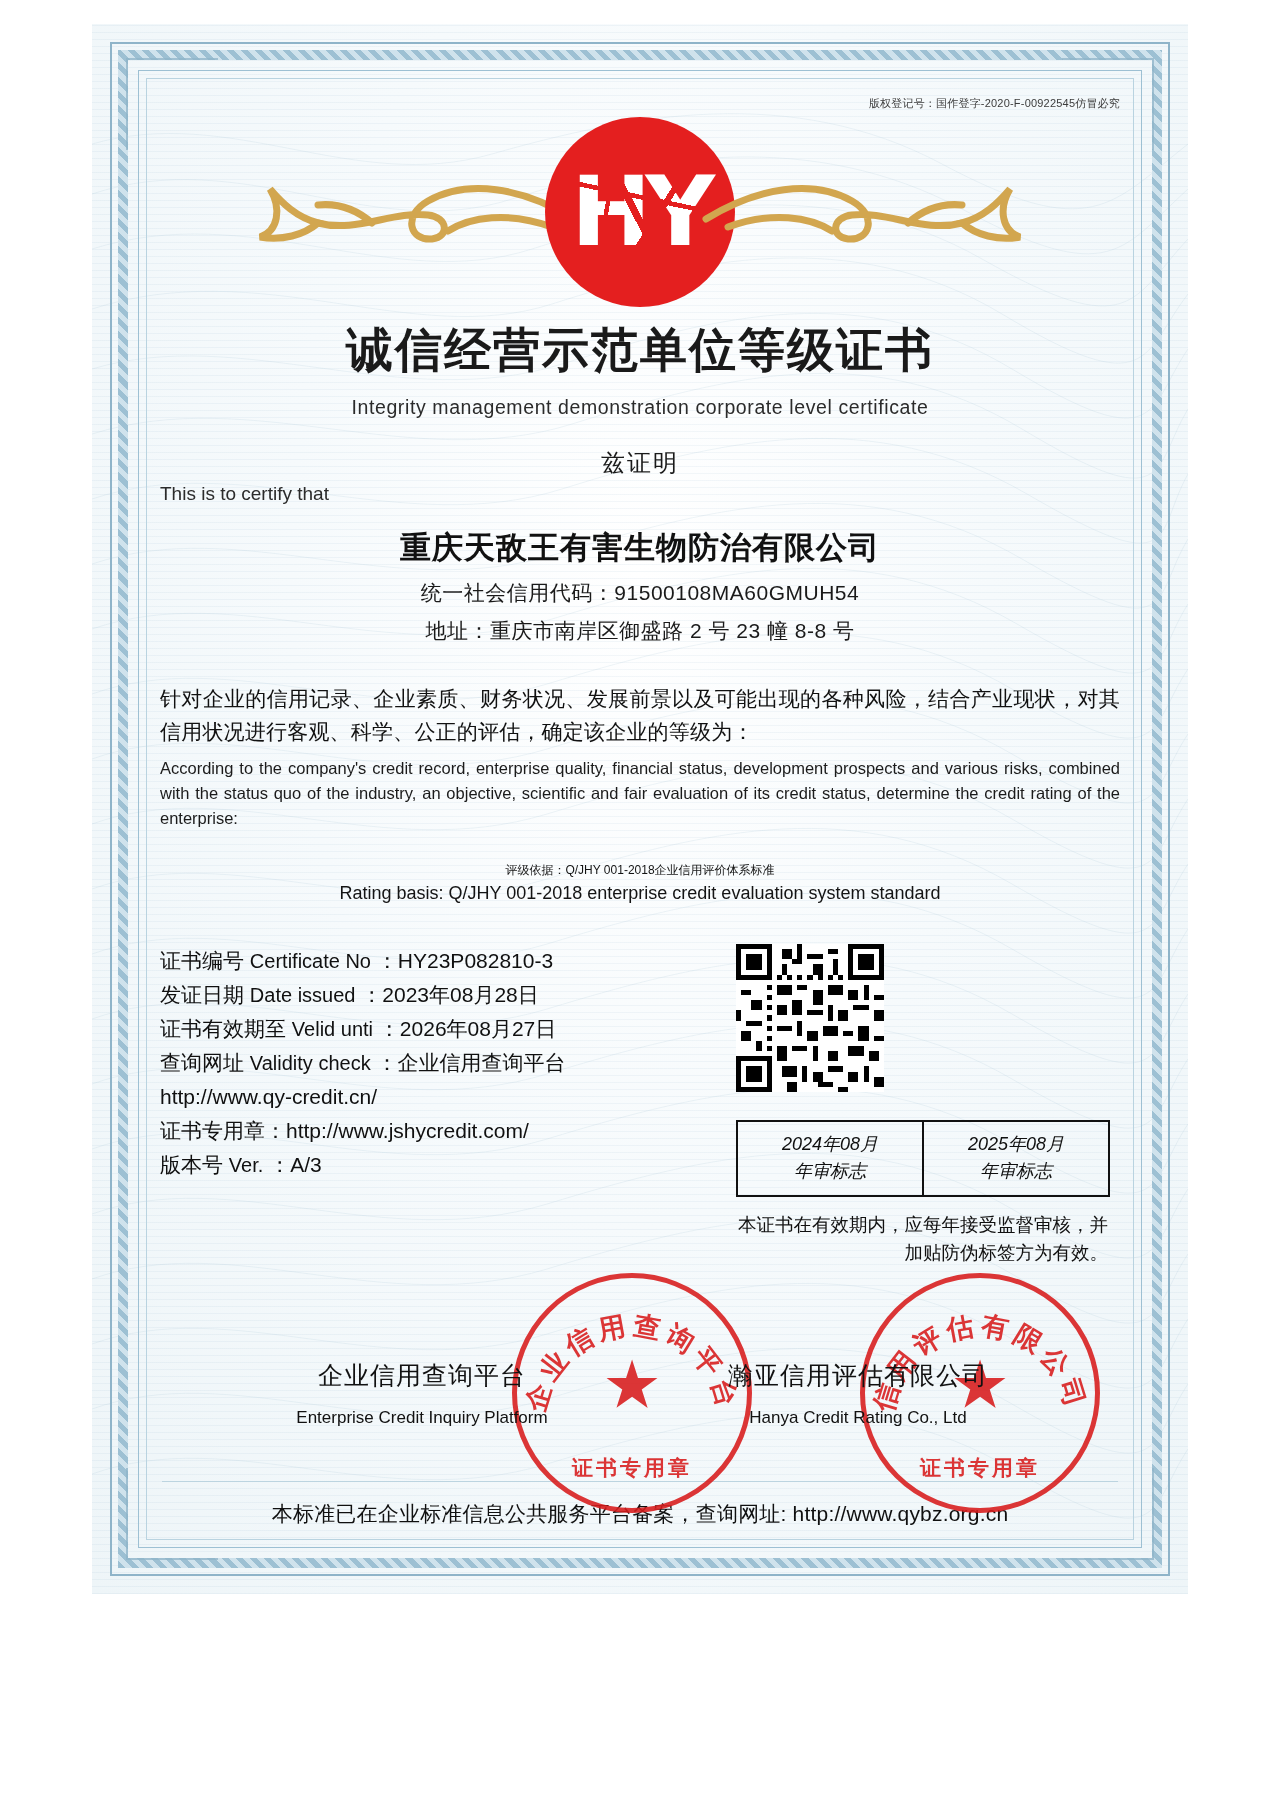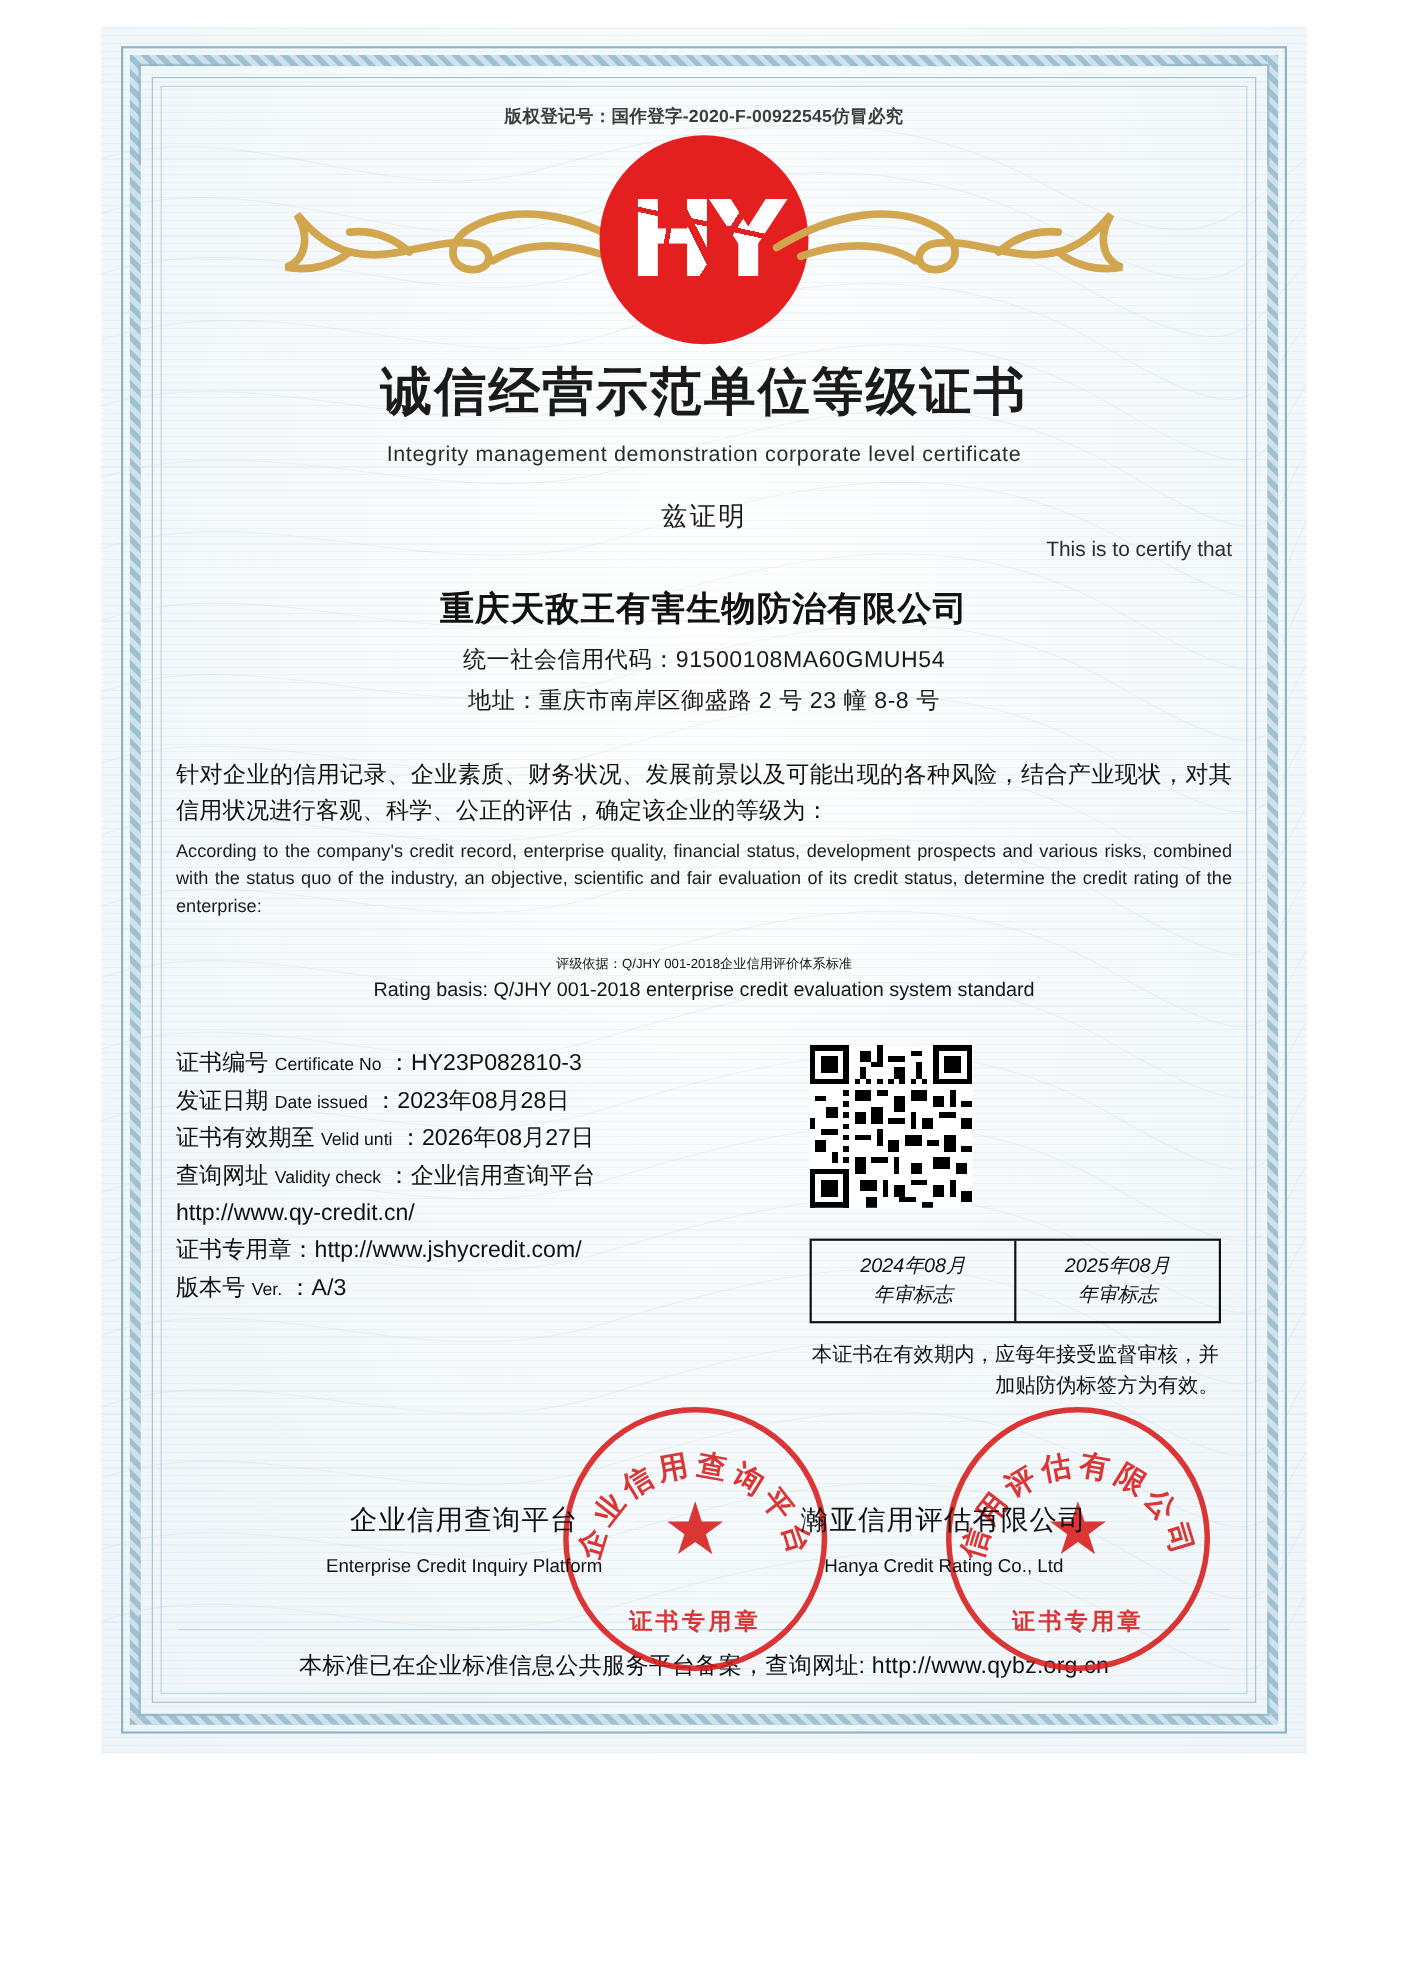--- a/index.html
+++ b/index.html
@@ -83,26 +83,25 @@
   .content {
     position: relative;
     z-index: 5;
     padding: 0 68px;
     box-sizing: border-box;
     height: 100%;
   }
 
   
   .copyright-line {
-    text-align: center;
-    font-size: 16px;
+    text-align: right;
+    font-size: 11px;
     color: #3c3c3c;
     letter-spacing: .2px;
     padding-top: 72px;
-    font-weight: bold;
   }
 
   
   .emblem-row {
     position: relative;
     height: 210px;
     margin-top: 2px;
   }
   .flourish {
     position: absolute;
@@ -165,21 +164,21 @@
     margin-top: 14px;
   }
   .certify-cn {
     text-align: center;
     font-size: 24px;
     color: #1a1a1a;
     margin-top: 28px;
     letter-spacing: 2px;
   }
   .certify-en {
-    text-align: right;
+    text-align: left;
     font-size: 19px;
     color: #2b2b2b;
     margin-top: 4px;
   }
   .company {
     text-align: center;
     font-size: 31px;
     font-weight: bold;
     color: #111111;
     margin-top: 22px;
@@ -239,21 +238,21 @@
     margin-top: 40px;
   }
   .details-left {
     width: 560px;
     flex: none;
     font-size: 21px;
     color: #101010;
     line-height: 1.62;
   }
   .details-left .lbl-en {
-    font-size: 16px;
+    font-size: 20px;
   }
   .details-right {
     flex: 1;
     padding-left: 16px;
   }
   .qr-row {
     display: flex;
     gap: 16px;
     align-items: flex-start;
   }

